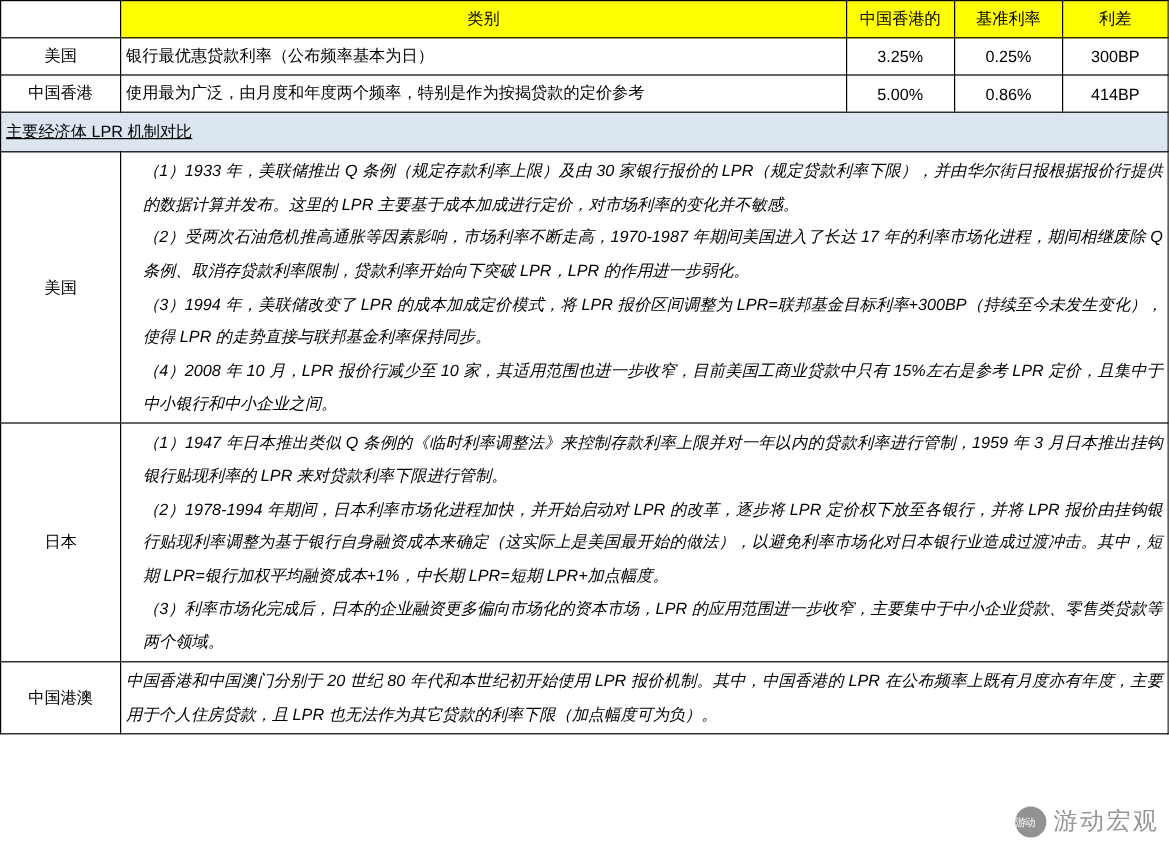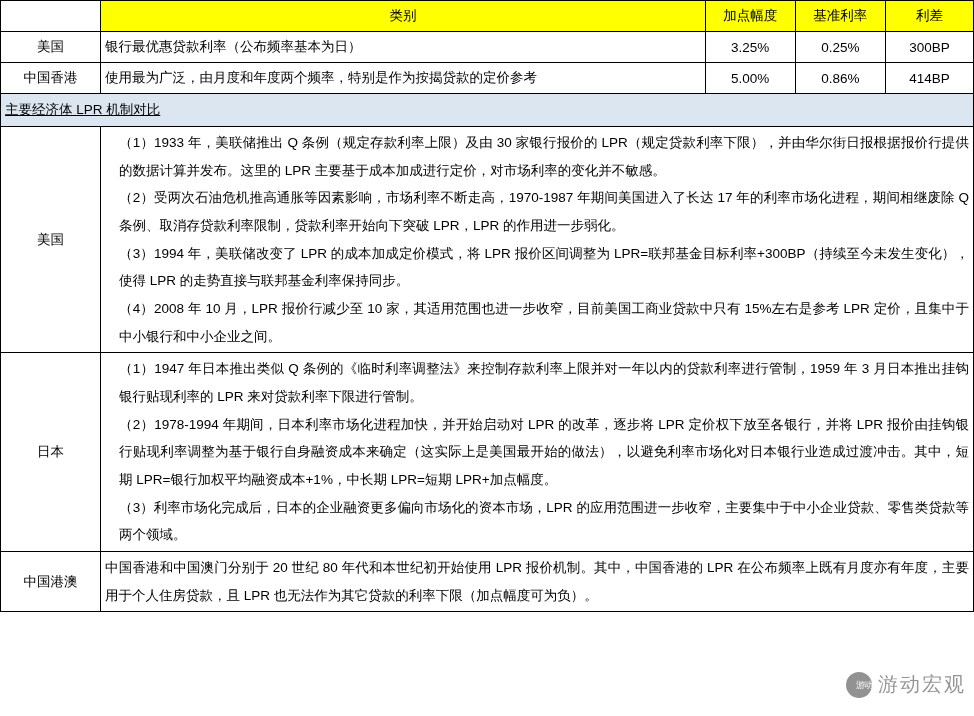--- a/index.html
+++ b/index.html
@@ -74,20 +74,21 @@
   .label-cell {
     text-align: center;
     width: 60px;
     white-space: nowrap;
   }
   .para-cell {
     text-align: justify;
     line-height: 2.05;
     padding: 6px 8px 6px 8px;
     font-size: 13.5px;
+    font-style: italic;
   }
   .para-cell p {
     margin: 0;
     text-indent: 0;
     padding-left: 14px;
   }
   .label-cell .two-line {
     line-height: 1.6;
   }
   
@@ -102,21 +103,21 @@
     pointer-events: none;
   }
   .wm-logo {
     width: 26px;
     height: 26px;
     border-radius: 50%;
     background: #3a3a3a;
     color: #fff;
     font-size: 9px;
     line-height: 26px;
-    text-align: right;
+    text-align: left;
     letter-spacing: -1px;
   }
   .wm-text {
     font-size: 20px;
     color: #3f3f3f;
     letter-spacing: 2px;
   }
 </style>
 </head>
 <body>
@@ -128,21 +129,21 @@
       <col style="width:100px">
       <col style="width:604px">
       <col style="width:90px">
       <col style="width:90px">
       <col style="width:88px">
     </colgroup>
     <tbody>
       <tr class="hdr">
         <td class="blank"></td>
         <td>类别</td>
-        <td>加点幅度</td>
+        <td>中国香港的</td>
         <td>基准利率</td>
         <td>利差</td>
       </tr>
 
       <tr class="drow">
         <td class="c-country">美国</td>
         <td class="c-desc">银行最优惠贷款利率（公布频率基本为日）</td>
         <td class="c-num">3.25%</td>
         <td class="c-num">0.25%</td>
         <td class="c-num">300BP</td>

